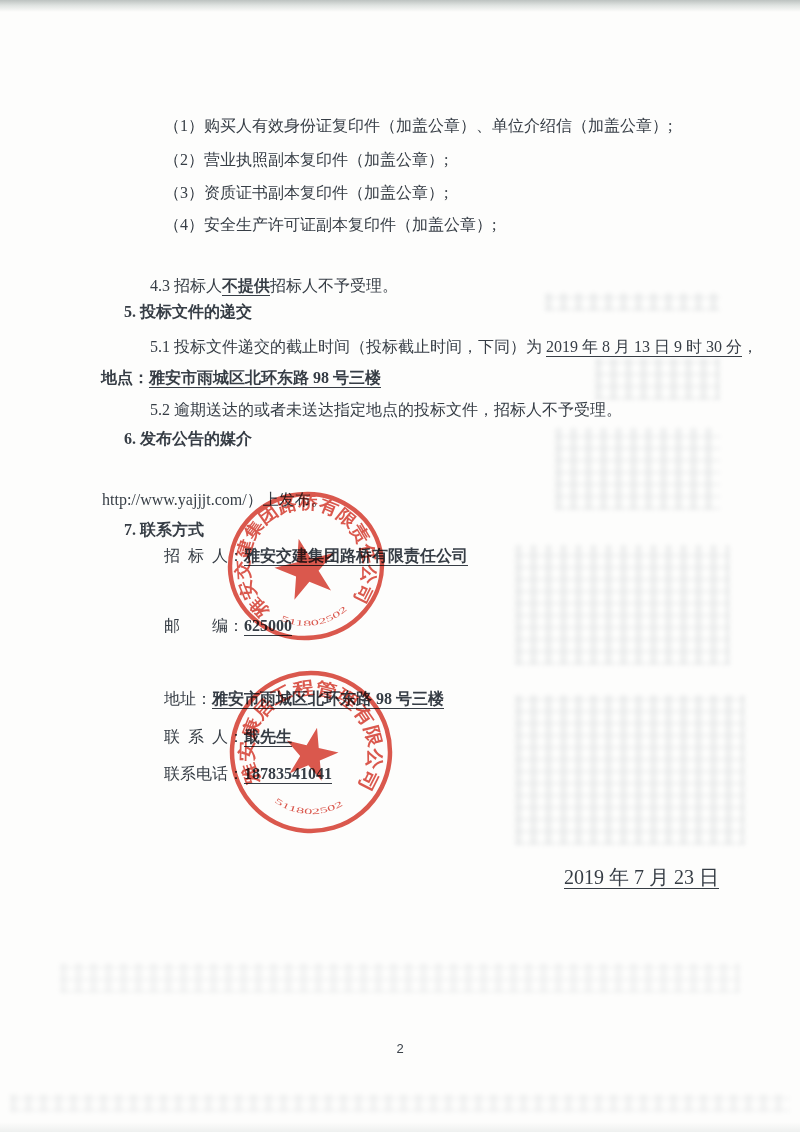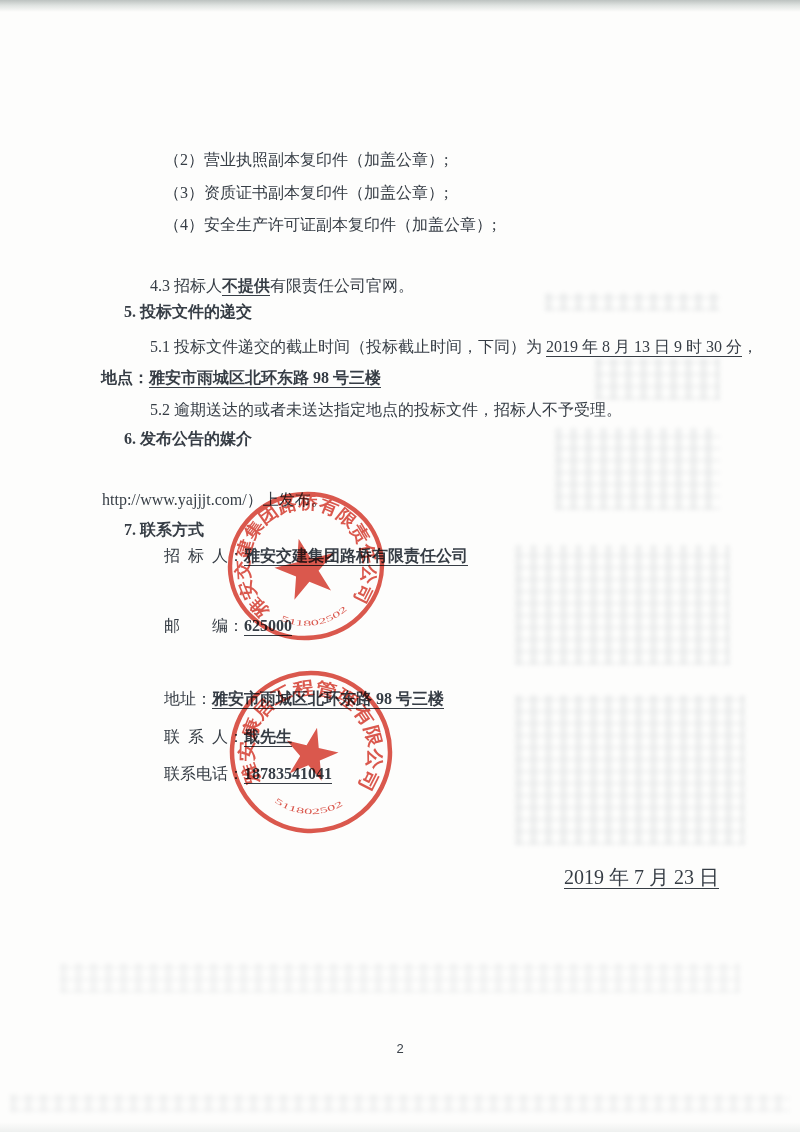--- a/index.html
+++ b/index.html
@@ -37,26 +37,27 @@
   <div class="scan-top"></div>
   <div class="scan-bottom"></div>
   <div class="art" style="left:545px;top:293px;width:175px;height:18px;"></div>
   <div class="art" style="left:595px;top:358px;width:125px;height:42px;"></div>
   <div class="art" style="left:555px;top:428px;width:165px;height:82px;"></div>
   <div class="art" style="left:515px;top:545px;width:215px;height:120px;"></div>
   <div class="art" style="left:515px;top:695px;width:230px;height:150px;"></div>
   <div class="art" style="left:60px;top:963px;width:680px;height:30px;opacity:.2;"></div>
   <div class="art" style="left:10px;top:1094px;width:780px;height:18px;opacity:.22;"></div>
 
+  <div class="line" style="top:116px;left:164px;"><span>（1）购买人有效身份证复印件（加盖公章）、单位介绍信（加盖公章）;</span></div>
   <div class="line" style="top:150px;left:164px;"><span>（2）营业执照副本复印件（加盖公章）;</span></div>
   <div class="line" style="top:183px;left:164px;"><span>（3）资质证书副本复印件（加盖公章）;</span></div>
   <div class="line" style="top:215px;left:164px;"><span>（4）安全生产许可证副本复印件（加盖公章）;</span></div>
 
   <div class="line" style="top:276px;left:150px;">
-    <span>4.3 招标人</span><span class="b u">不提供</span><span>有限责任公司官网。</span>
+    <span>4.3 招标人</span><span class="b u">不提供</span><span>招标人不予受理。</span>
   </div>
 
   <div class="line b" style="top:302px;left:124px;">5. 投标文件的递交</div>
 
   <div class="line" style="top:337px;left:150px;text-align:right;">
     <span>5.1 投标文件递交的截止时间（投标截止时间，下同）为 </span><span class="u">2019 年 8 月 13 日 9 时 30 分</span><span>，</span>
   </div>
   <div class="line b" style="top:368px;left:101px;">
     <span>地点：</span><span class="u">雅安市雨城区北环东路 98 号三楼</span>
   </div>

